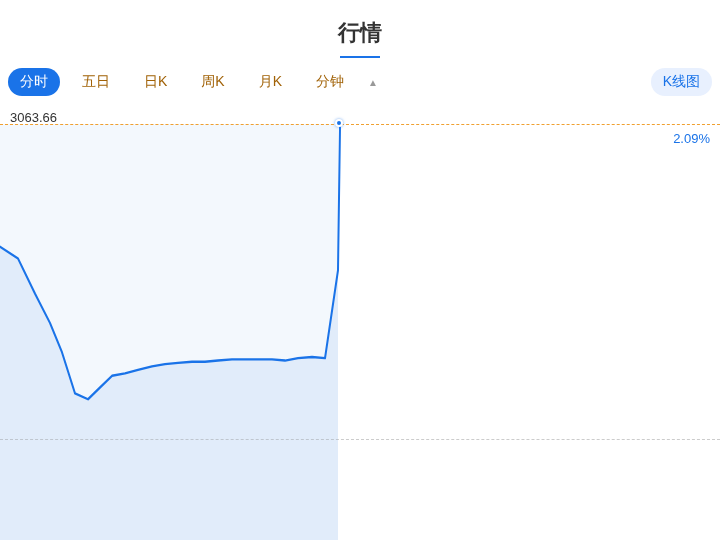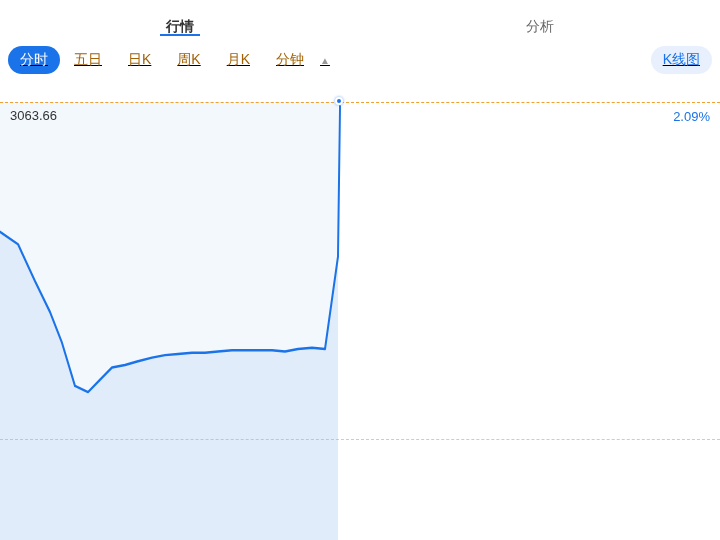--- a/index.html
+++ b/index.html
@@ -22,22 +22,23 @@
     
     .top-tabs {
       display: flex;
       justify-content: space-around;
       align-items: center;
       padding: 18px 0 0 0;
       background: #fff;
     }
 
     .top-tab {
-      font-size: 14px;
+      font-size: 22px;
       color: #666;
+      padding-bottom: 10px;
       cursor: pointer;
       position: relative;
       min-width: 80px;
       text-align: center;
     }
 
     .top-tab.active {
       color: #333;
       font-weight: 600;
     }
@@ -52,22 +53,21 @@
       height: 2px;
       background: #1a73e8;
     }
 
     
     .period-tabs {
       display: flex;
       align-items: center;
       padding: 10px 8px;
       background: #fff;
-      gap: 2px;
-      text-decoration: underline;
+      gap: 10px;
     }
 
     .period-tab {
       font-size: 14px;
       color: #a16207;
       padding: 5px 12px;
       border-radius: 4px;
       cursor: pointer;
       white-space: nowrap;
     }
@@ -109,21 +109,21 @@
       position: absolute;
       top: 18px;
       left: 0;
       right: 0;
       border-top: 1.5px dashed #f0a030;
       z-index: 2;
     }
 
     .chart-price-label {
       position: absolute;
-      top: 24px;
+      top: 4px;
       left: 10px;
       font-size: 13px;
       color: #333;
       font-weight: 500;
       z-index: 3;
     }
 
     .chart-pct-label {
       position: absolute;
       top: 25px;
@@ -178,23 +178,20 @@
   </style>
 </head>
 <body>
 
 <div class="container">
 
   <div class="top-tabs">
     <div class="top-tab active">
       <span>行情</span>
     </div>
-    <div class="top-tab">
-      <span>分析</span>
-    </div>
   </div>
 
   <div class="period-tabs">
     <div class="period-tab active">
       <span>分时</span>
     </div>
     <div class="period-tab">
       <span>五日</span>
     </div>
     <div class="period-tab">

